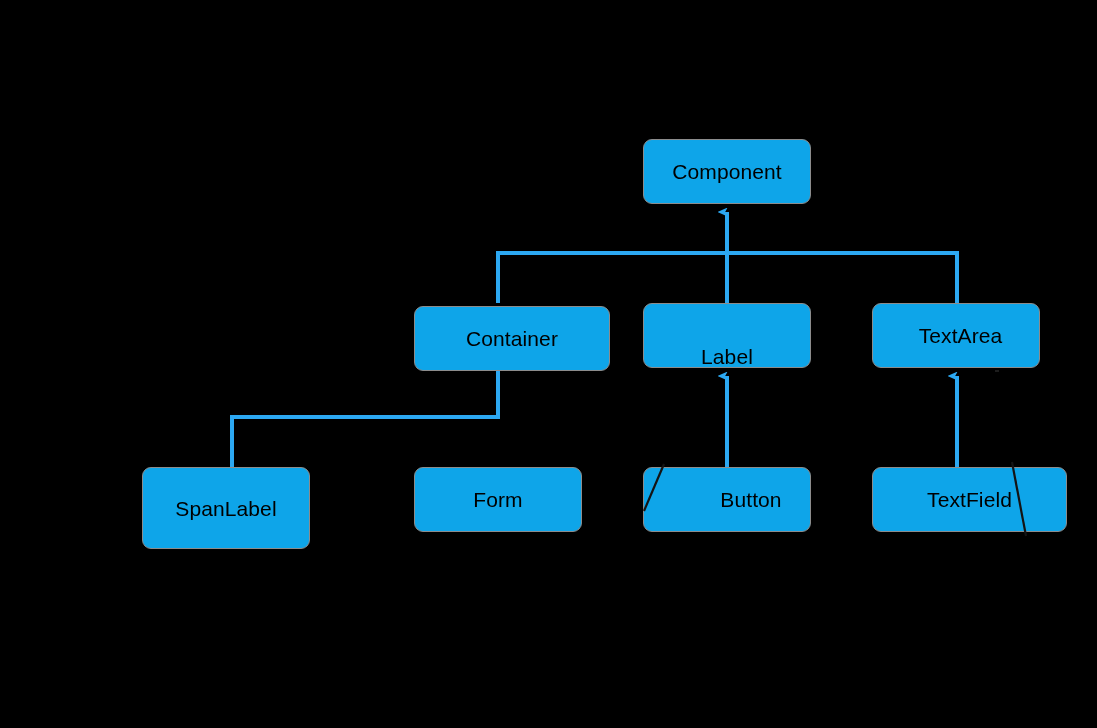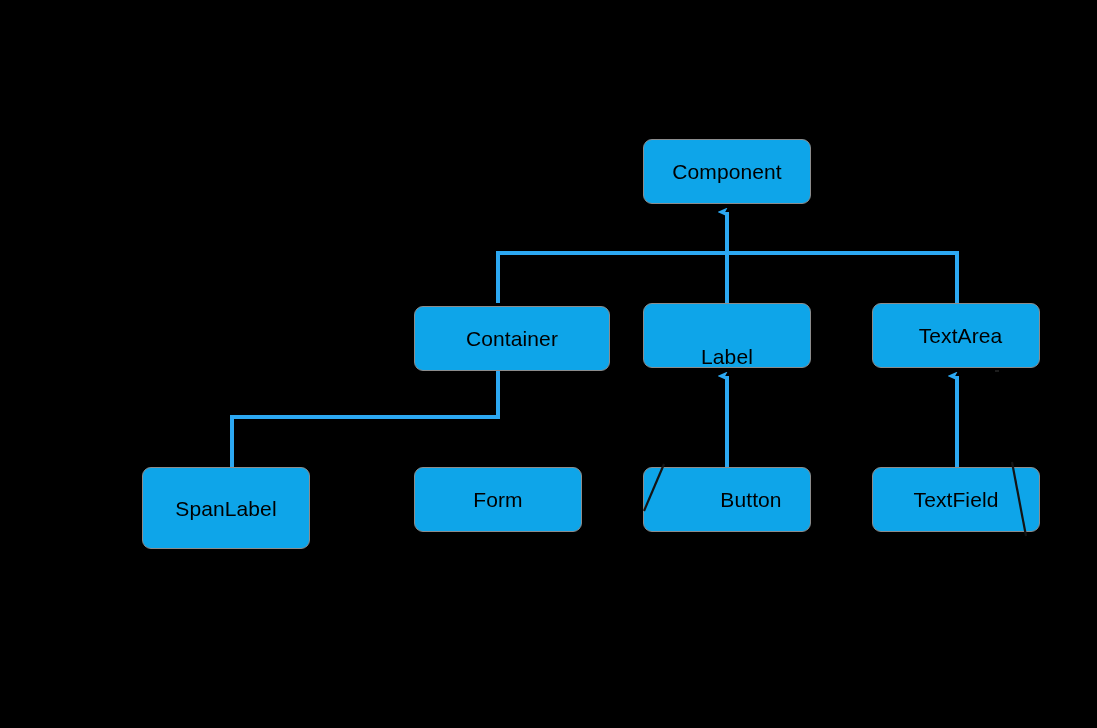--- a/index.html
+++ b/index.html
@@ -106,21 +106,21 @@
   </div>
 
   <div class="node" style="left:414px; top:467px; width:168px; height:65px;">
     <span class="node-label">Form</span>
   </div>
 
   <div class="node" style="left:643px; top:467px; width:168px; height:65px;padding-left:48px;">
     <span class="node-label">Button</span>
   </div>
 
-  <div class="node" style="left:872px; top:467px; width:168px; height:65px;">
+  <div class="node" style="left:872px; top:467px; width:195px; height:65px;">
     <span class="node-label">TextField</span>
   </div>
 
   <svg id="scribble-layer" viewBox="0 0 1097 728" width="1097" height="728" aria-hidden="true">
     <path d="M664,464 L644,511" fill="none" stroke="#141414" stroke-width="2.2"></path>
     <path d="M1012,462 L1026,536" fill="none" stroke="#141414" stroke-width="2.2"></path>
     <path d="M995,371 L999,371" fill="none" stroke="#1d1d1d" stroke-width="2"></path>
   </svg>
 
 </div>

